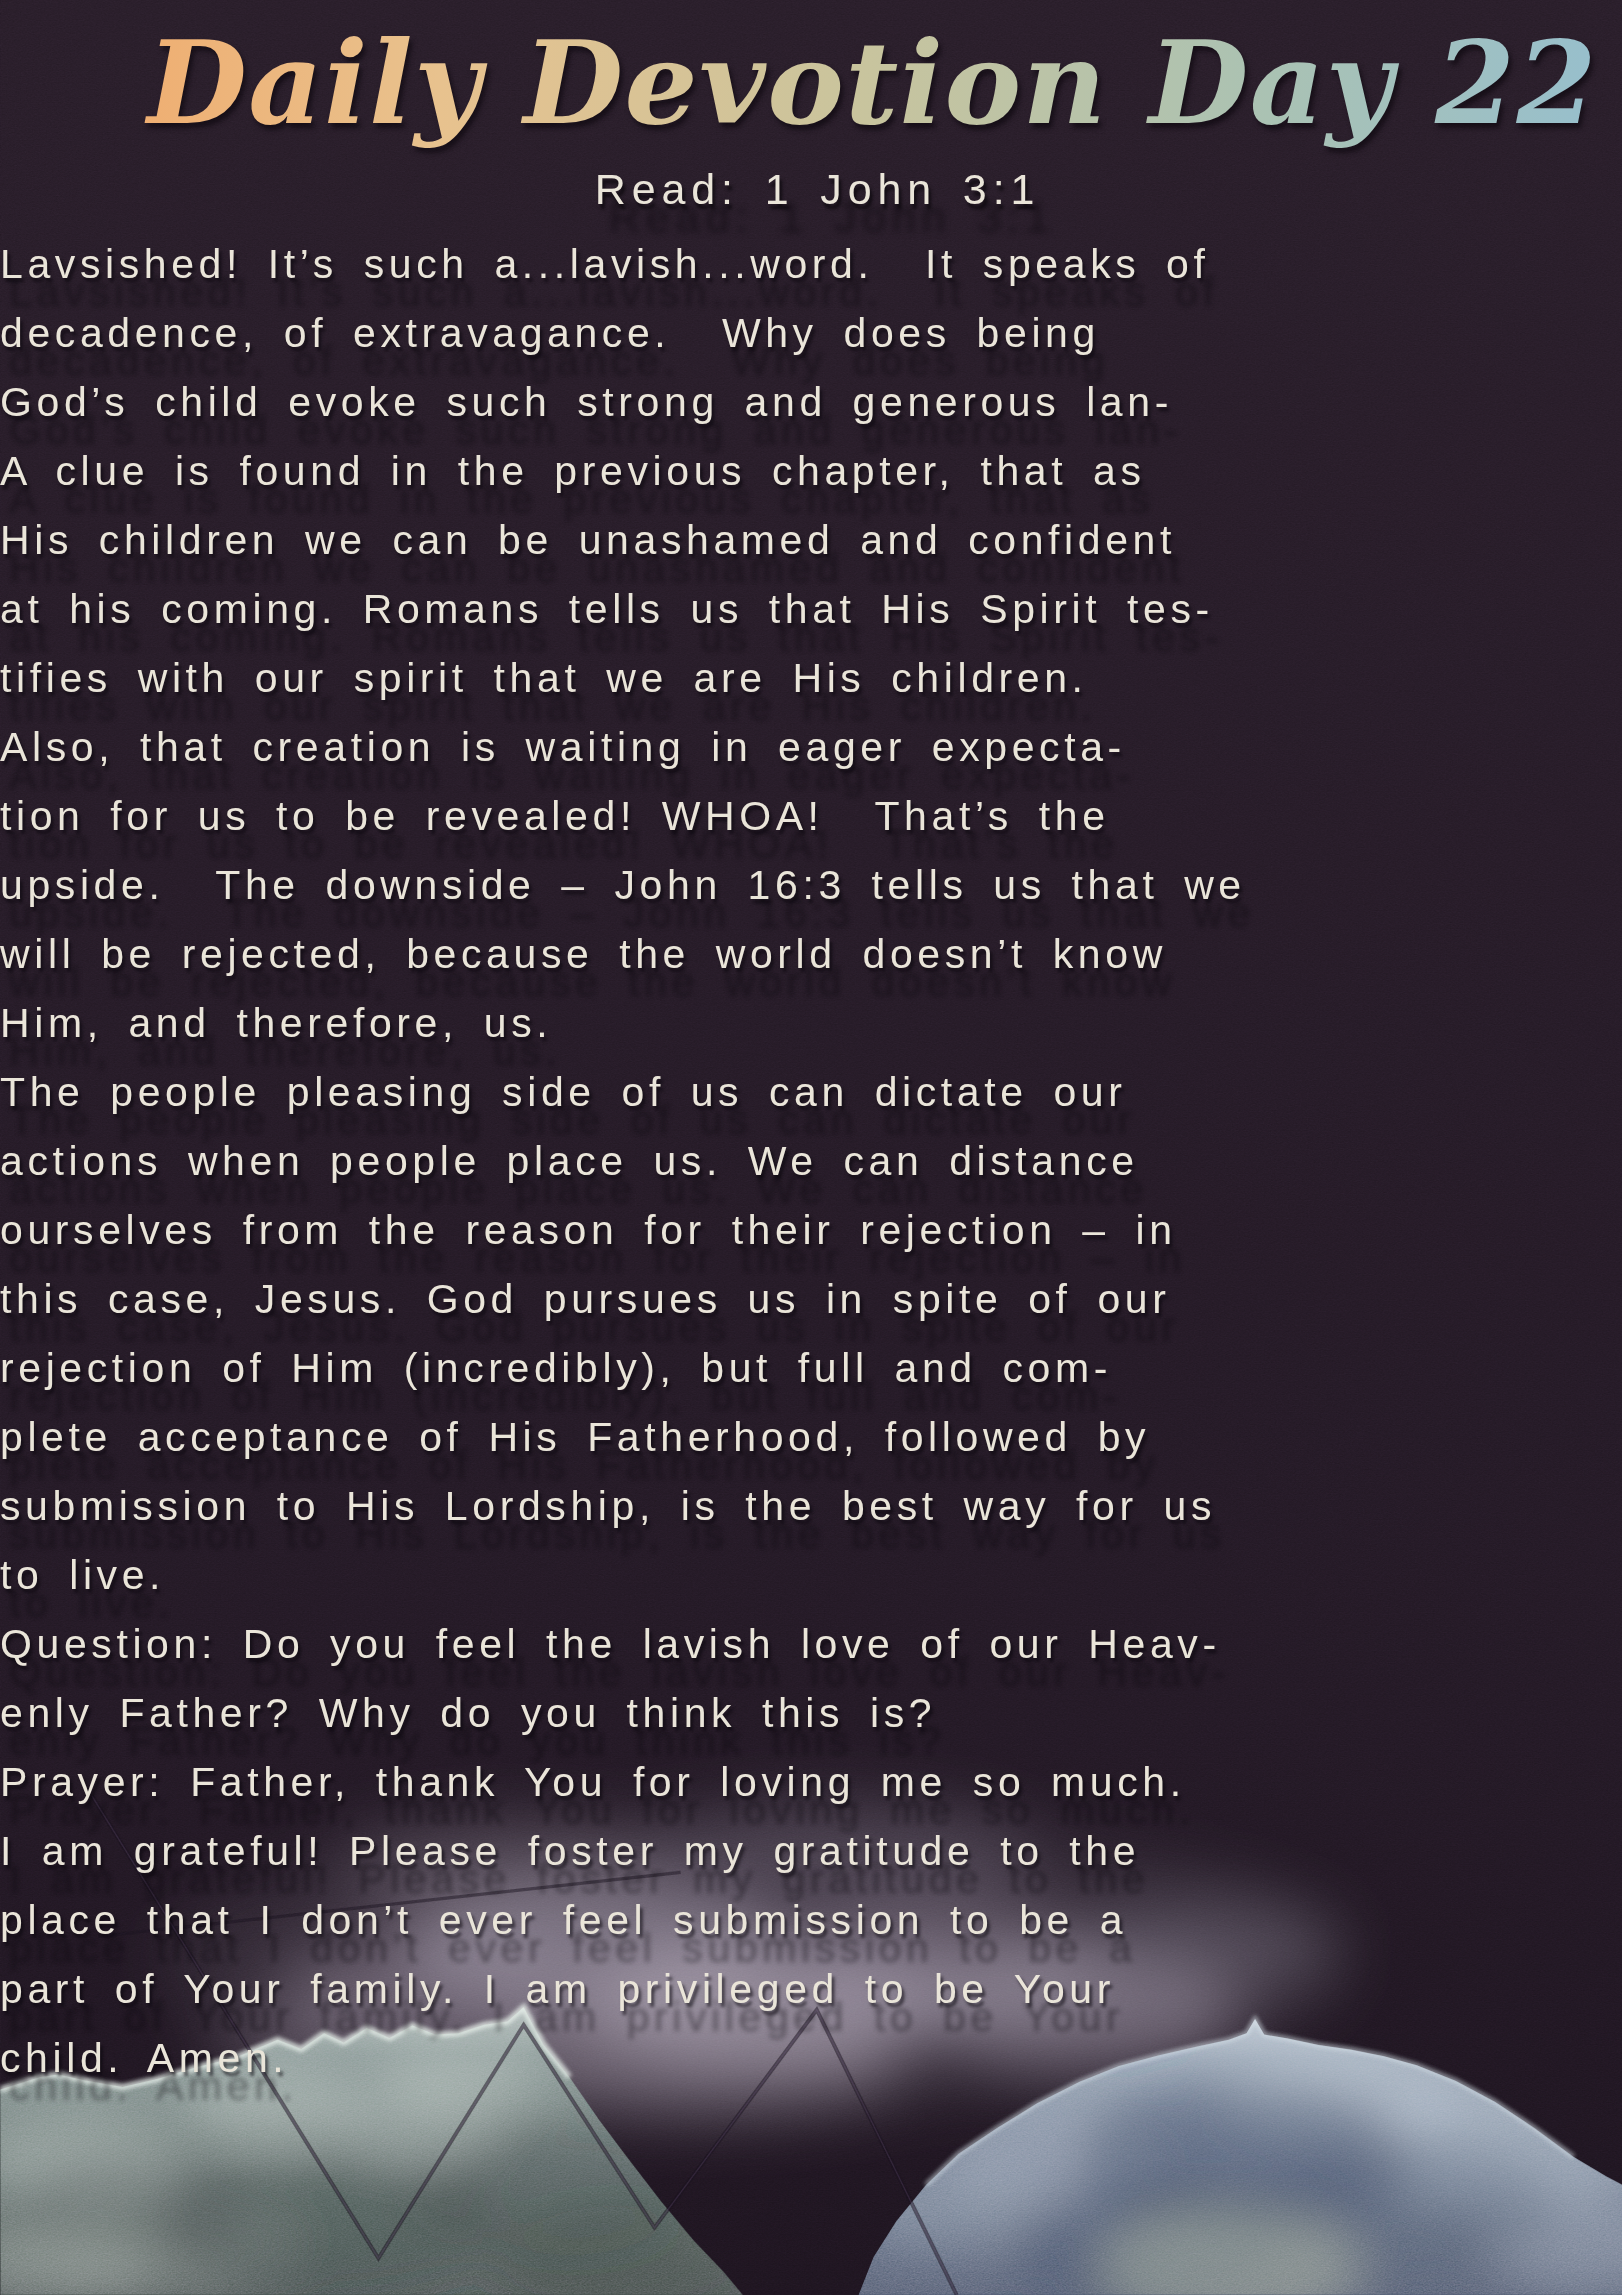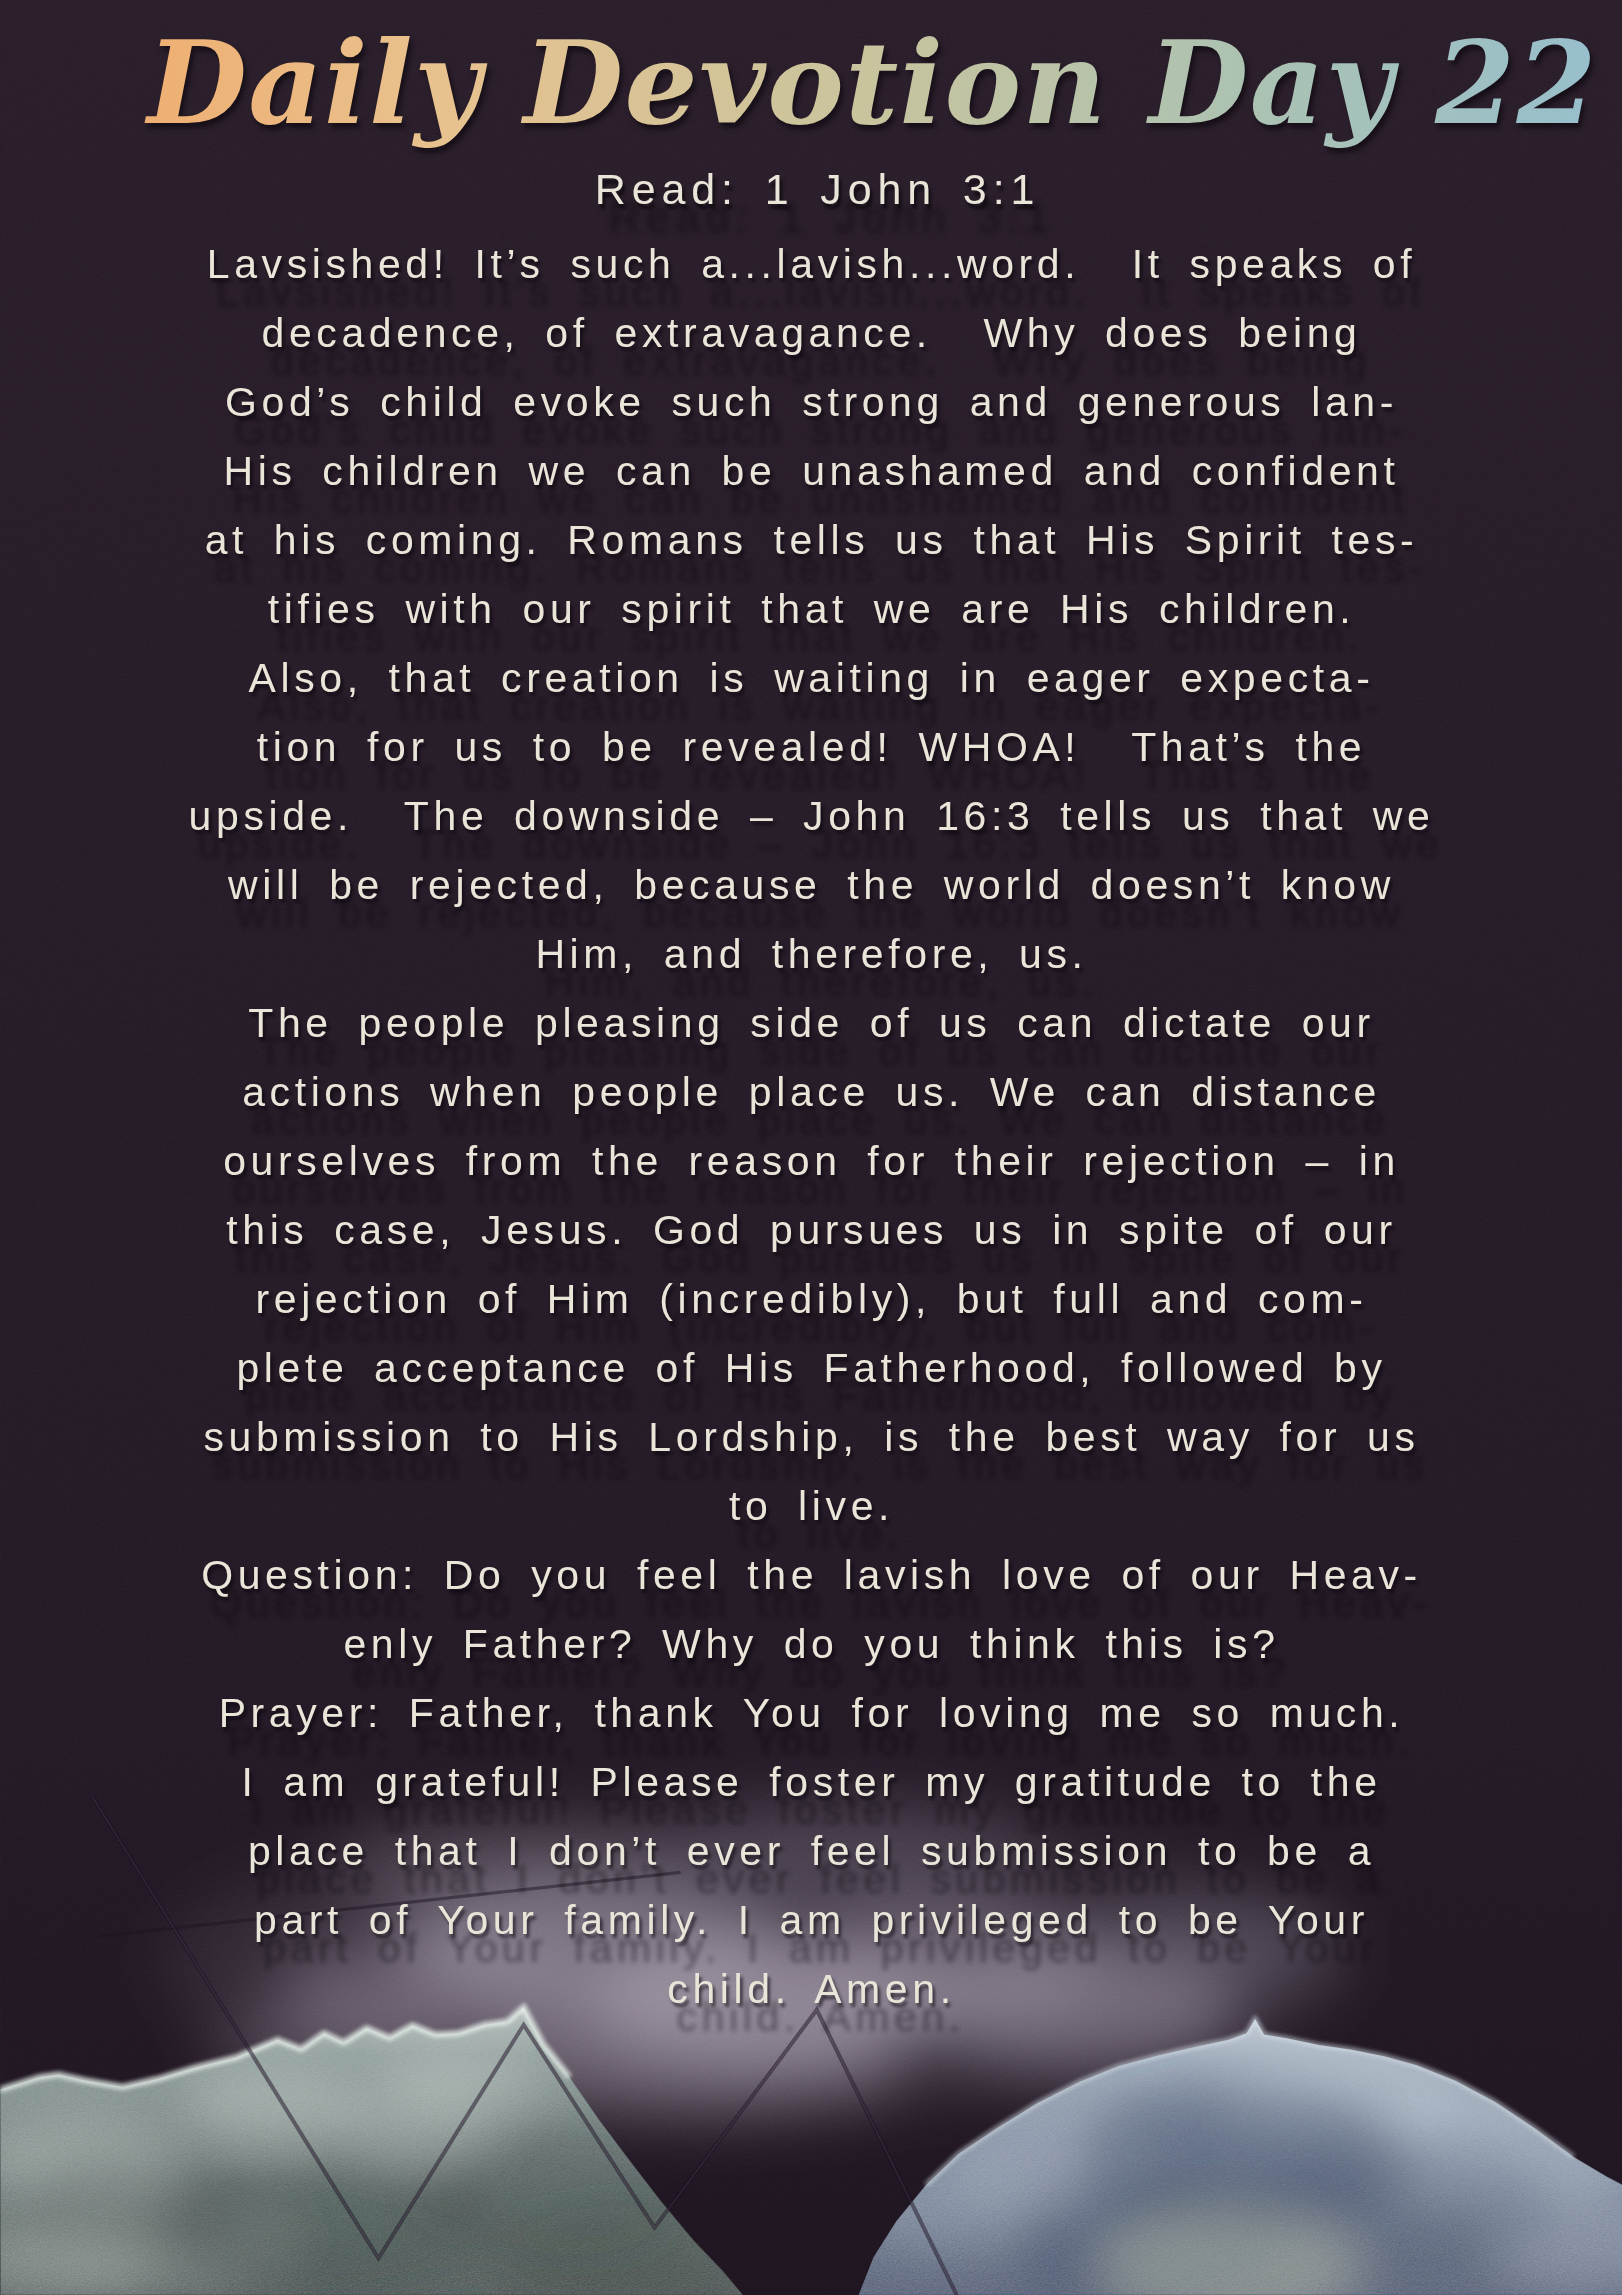--- a/index.html
+++ b/index.html
@@ -28,21 +28,20 @@
   .subtitle{
     position:absolute;top:165px;left:6px;width:100%;
     text-align:center;
     font-size:43px;letter-spacing:5.9px;word-spacing:7.9px;
     color:var(--ink,#eae5d9);
     text-shadow:2.6px 4.6px 3.3px rgba(8,5,10,.75), 14.4px 27.5px 5.9px rgba(10,6,12,.5);
     white-space:pre;
   }
   .devotion{
     position:absolute;top:230px;left:0;width:100%;
-    text-align:center;
   }
   .devotion .line{
     margin:0;height:69px;line-height:69px;
     font-size:41px;font-weight:300;
     letter-spacing:4.6px;word-spacing:9.8px;
     color:var(--ink,#eae5d9);
     white-space:pre;
     text-shadow:2.6px 3.9px 3.3px rgba(8,5,10,.65), 9.2px 27.5px 5.2px rgba(10,6,12,.42);
   }
 </style>
@@ -170,20 +169,21 @@
   <header class="page-header">
     <h1 class="title">Daily Devotion Day 22</h1>
     <div class="subtitle">Read: 1 John 3:1</div>
   </header>
 
   <main class="devotion">
 
   <p class="line">Lavsished! It’s such a...lavish...word.  It speaks of</p>
       <p class="line">decadence, of extravagance.  Why does being</p>
       <p class="line">God’s child evoke such strong and generous lan-</p>
+      <p class="line">A clue is found in the previous chapter, that as</p>
       <p class="line">His children we can be unashamed and confident</p>
       <p class="line">at his coming. Romans tells us that His Spirit tes-</p>
       <p class="line">tifies with our spirit that we are His children.</p>
       <p class="line">Also, that creation is waiting in eager expecta-</p>
       <p class="line">tion for us to be revealed! WHOA!  That’s the</p>
       <p class="line">upside.  The downside – John 16:3 tells us that we</p>
       <p class="line">will be rejected, because the world doesn’t know</p>
       <p class="line">Him, and therefore, us.</p>
       <p class="line">The people pleasing side of us can dictate our</p>
       <p class="line">actions when people place us. We can distance</p>

